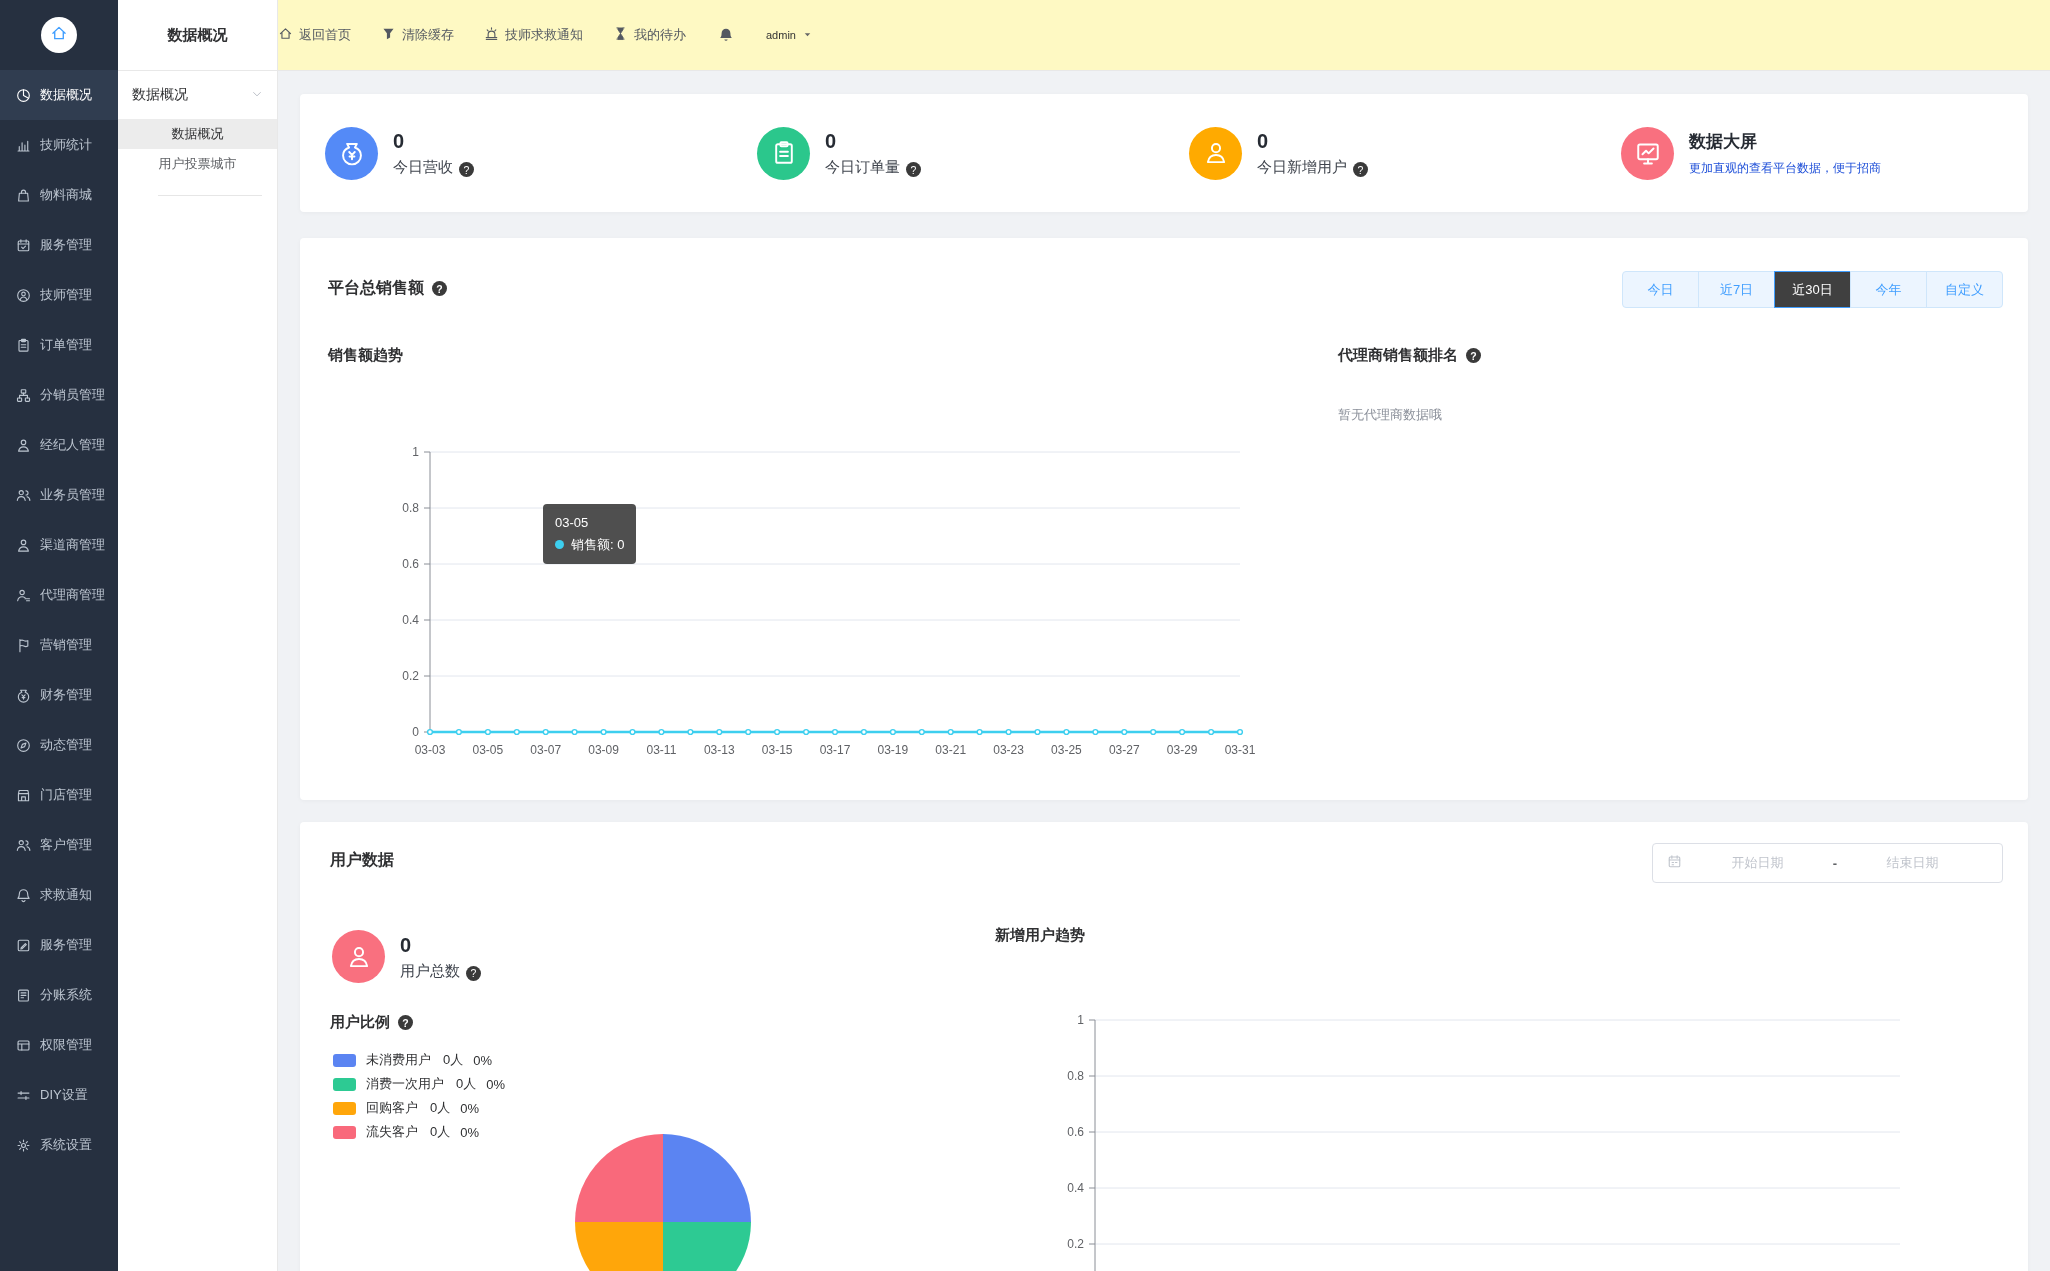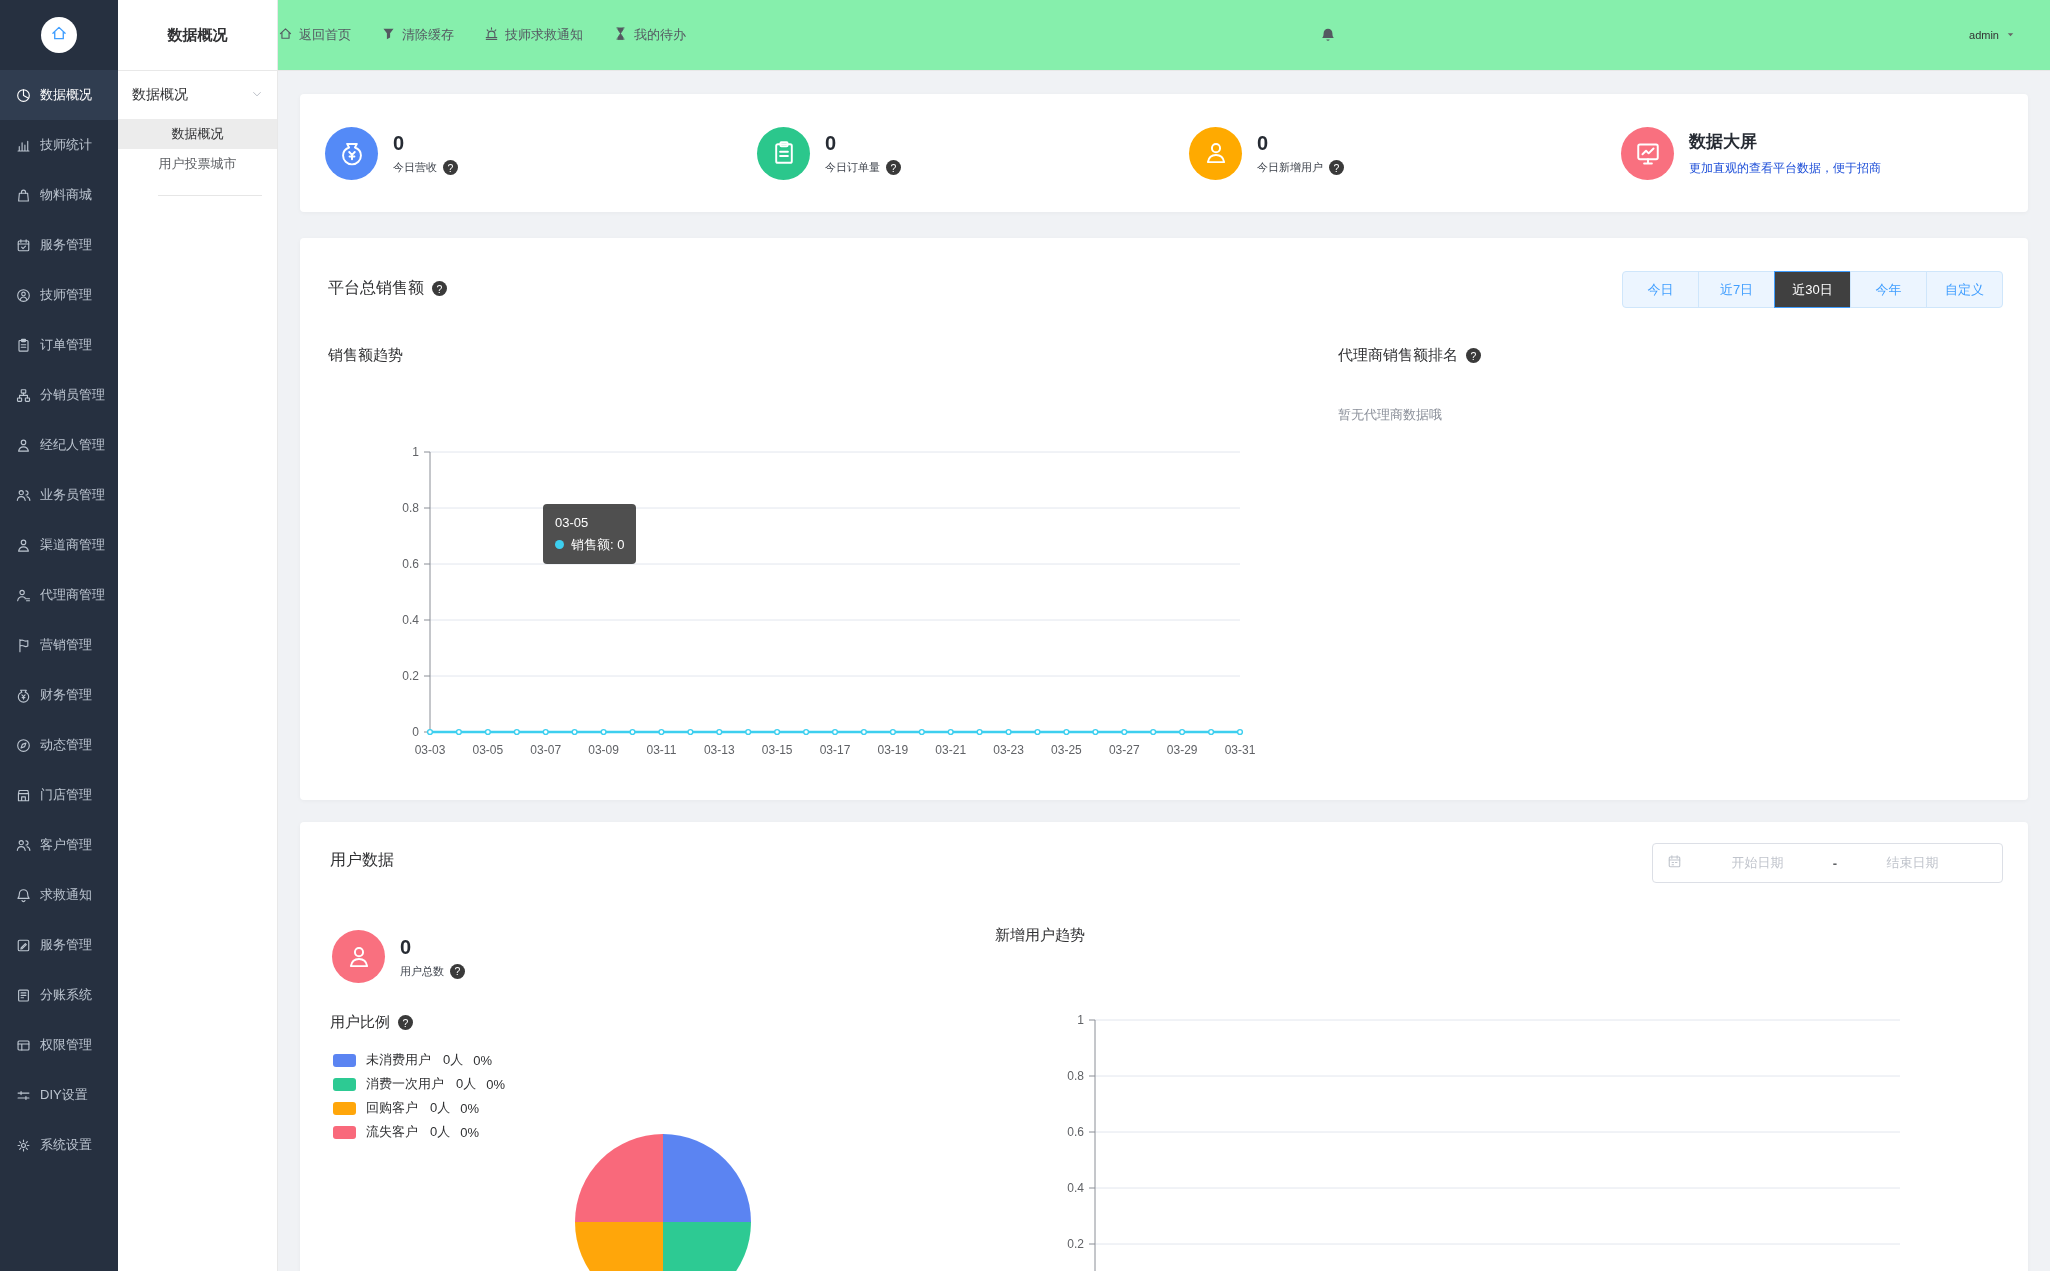--- a/index.html
+++ b/index.html
@@ -17,43 +17,43 @@
   
   .subnav{width:159px;background:#fff;border-right:1px solid #e8e8e8;flex-shrink:0}
   .subnav-header{height:70px;border-bottom:1px solid #e8e8e8;display:flex;align-items:center;justify-content:center;font-size:15px;font-weight:bold;color:#303133}
   .subnav-group{height:48px;display:flex;align-items:center;justify-content:space-between;padding:0 14px;font-size:14px;color:#303133;cursor:pointer}
   .subnav-group svg{width:12px;height:12px;color:#b4b9c2}
   .subnav-item{height:30px;display:flex;align-items:center;justify-content:center;font-size:13px;color:#606266;cursor:pointer}
   .subnav-item.active{background:#ececec;color:#303133}
   .subnav-divider{border-bottom:1px solid #e6e6e6;margin:16px 15px 0 40px}
   
   .main-col{flex:1;display:flex;flex-direction:column;min-width:0}
-  .topbar{height:70px;background:#86efac;border-bottom:1px solid #e8e8e8;display:flex;align-items:center;justify-content:space-between;padding-right:34px;gap:32px;flex-shrink:0}
+  .topbar{height:70px;background:#fef9c3;border-bottom:1px solid #e8e8e8;display:flex;align-items:center;justify-content:flex-start;padding-right:34px;gap:32px;flex-shrink:0}
   .tb-link{display:flex;align-items:center;gap:6px;font-size:13px;color:#545961;cursor:pointer}
   .tb-link svg{width:15px;height:15px}
   .tb-bell{display:flex;color:#545961;cursor:pointer}
   .tb-bell svg{width:16px;height:16px}
   .tb-user{display:flex;align-items:center;gap:6px;font-size:11px;color:#333;cursor:pointer}
   .tb-user svg{width:11px;height:11px;color:#666}
   .content{flex:1;padding:23px 22px 0;overflow:hidden}
   .card{background:#fff;border-radius:4px;box-shadow:0 1px 4px rgba(0,0,0,.04)}
   
   .stats-card{height:118px;display:flex;align-items:center;margin-bottom:26px}
   .stat-item{width:420px;display:flex;align-items:center;padding-left:25px;gap:15px}
   .stat-icon{width:53px;height:53px;border-radius:50%;color:#fff;display:flex;align-items:center;justify-content:center;flex-shrink:0}
   .stat-icon svg{width:26px;height:26px}
   .stat-value{font-size:20px;font-weight:bold;color:#262b33;line-height:1.2}
-  .stat-label{font-size:11px;color:#3f444d;margin-top:5px;display:flex;align-items:flex-end;gap:6px}
+  .stat-label{font-size:15px;color:#3f444d;margin-top:5px;display:flex;align-items:flex-end;gap:6px}
   .stat-title{font-size:17px;font-weight:bold;color:#262b33}
   .stat-sub{font-size:12px;color:#1d4ed8;margin-top:7px}
   .q{width:15px;height:15px;border-radius:50%;background:#3a3a3a;color:#fff;font-size:10.5px;display:inline-flex;align-items:center;justify-content:center;cursor:pointer;flex-shrink:0}
   .q::before{content:"?"}
   
   .sales-card{height:562px;position:relative;margin-bottom:22px}
-  .card-h{position:absolute;display:flex;align-items:center;gap:8px;font-weight:normal;color:#303133}
+  .card-h{position:absolute;display:flex;align-items:center;gap:8px;font-weight:bold;color:#303133}
   .tabs{position:absolute;top:33px;right:25px;display:flex}
   .tab{width:77px;height:37px;line-height:35px;box-sizing:border-box;text-align:center;font-size:13px;color:#409eff;background:#ecf5ff;border:1px solid #cfe6fb;margin-left:-1px;cursor:pointer}
   .tab:first-child{border-radius:4px 0 0 4px;margin-left:0}
   .tab:last-child{border-radius:0 4px 4px 0}
   .tab.active{background:#404040;border-color:#409eff;color:#fff}
   .tooltip{position:absolute;left:243px;top:266px;background:rgba(48,48,48,.85);border-radius:4px;padding:8px 12px;color:#fff;font-size:13px;line-height:1.7;z-index:2;white-space:nowrap}
   .tt-dot{display:inline-block;width:9px;height:9px;border-radius:50%;margin-right:7px}
   .empty-text{position:absolute;font-size:13px;color:#8a8f99}
   .chart-svg{position:absolute}
   svg text{font-family:inherit}

